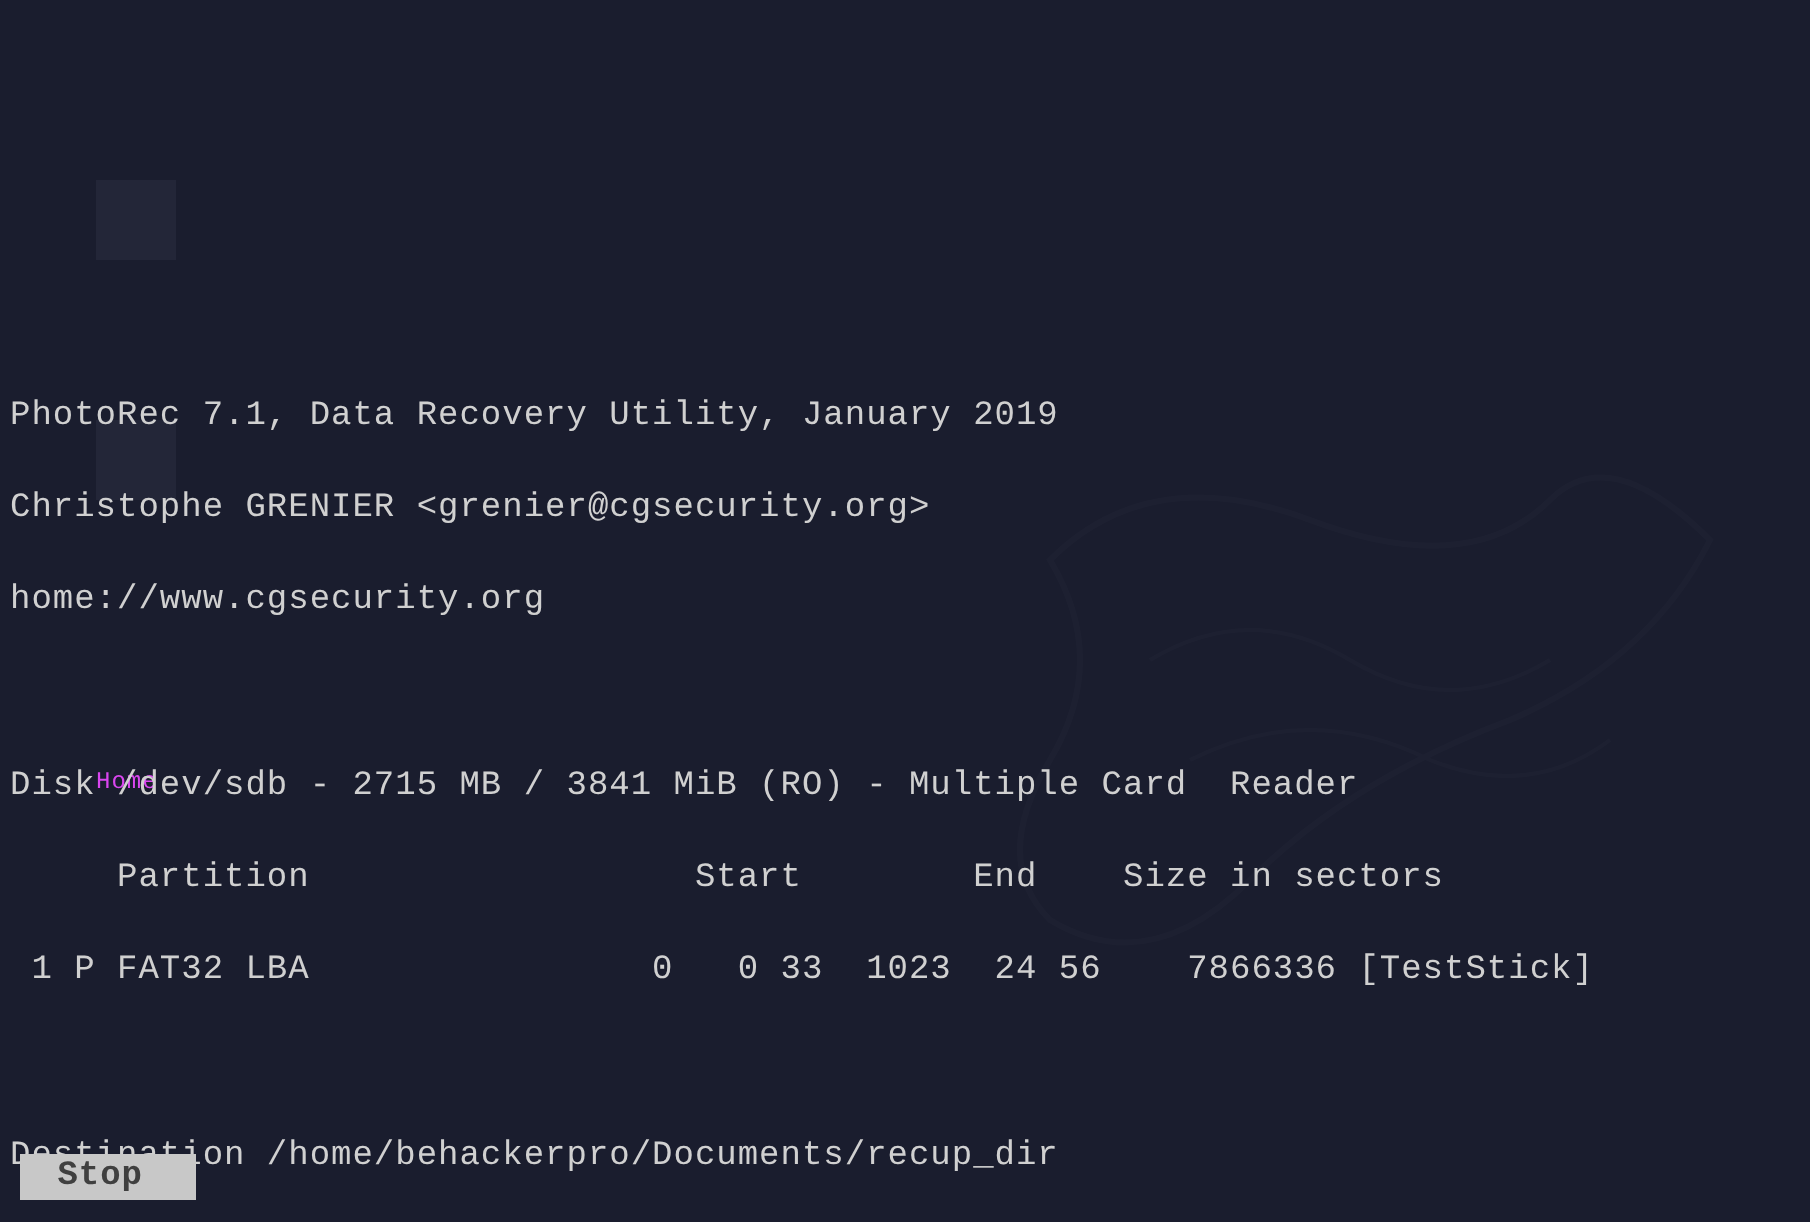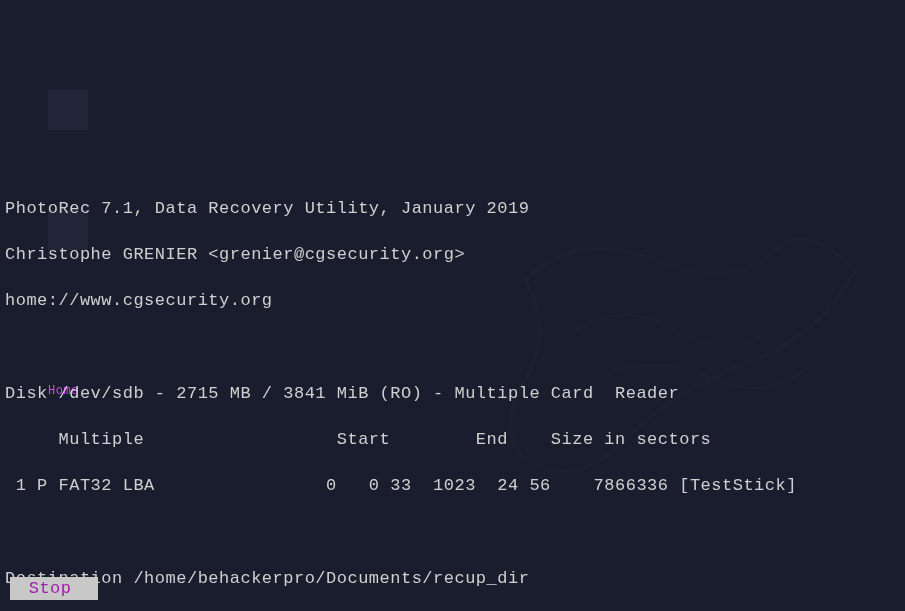--- a/index.html
+++ b/index.html
@@ -26,25 +26,25 @@
       white-space: pre;
     }
     .blank-line {
       height: 1.6em;
     }
     .stop-button {
       position: absolute;
       bottom: 11px;
       left: 10px;
       background-color: #c8c8c8;
-      color: #a21caf;
+      color: #404040;
       padding: 2px 16px 2px 8px;
       font-family: inherit;
       font-size: inherit;
-      font-weight: 400;
+      font-weight: 700;
       letter-spacing: 0.5px;
       border: none;
       cursor: pointer;
     }
     .bg-faint {
       position: absolute;
       color: #d946ef;
       font-size: 12px;
       font-weight: normal;
       z-index: -1;
@@ -82,21 +82,21 @@
   <path d="M 50 100 Q 100 50 180 80 Q 260 110 300 70 Q 330 40 380 90 Q 350 150 280 180 Q 200 210 150 260 Q 100 310 50 280 Q 20 250 50 200 Q 80 150 50 100 Z" fill="none" stroke="#333648" stroke-width="3"></path>
   <path d="M 100 150 Q 150 120 200 150 Q 250 180 300 150" fill="none" stroke="#333648" stroke-width="2"></path>
   <path d="M 120 200 Q 180 170 240 200 Q 290 220 330 190" fill="none" stroke="#333648" stroke-width="2"></path>
 </svg>
 
 <div class="terminal-line">PhotoRec 7.1, Data Recovery Utility, January 2019</div>
 <div class="terminal-line">Christophe GRENIER &lt;grenier@cgsecurity.org&gt;</div>
 <div class="terminal-line">home://www.cgsecurity.org</div>
 <div class="blank-line"></div>
 <div class="terminal-line">Disk /dev/sdb - 2715 MB / 3841 MiB (RO) - Multiple Card  Reader</div>
-<div class="terminal-line">     Multiple                  Start        End    Size in sectors</div>
+<div class="terminal-line">     Partition                  Start        End    Size in sectors</div>
 <div class="terminal-line"> 1 P FAT32 LBA                0   0 33  1023  24 56    7866336 [TestStick]</div>
 <div class="blank-line"></div>
 <div class="terminal-line">Destination /home/behackerpro/Documents/recup_dir</div>
 <div class="blank-line"></div>
 
 
 
 
 
 <button class="stop-button"> Stop </button>

